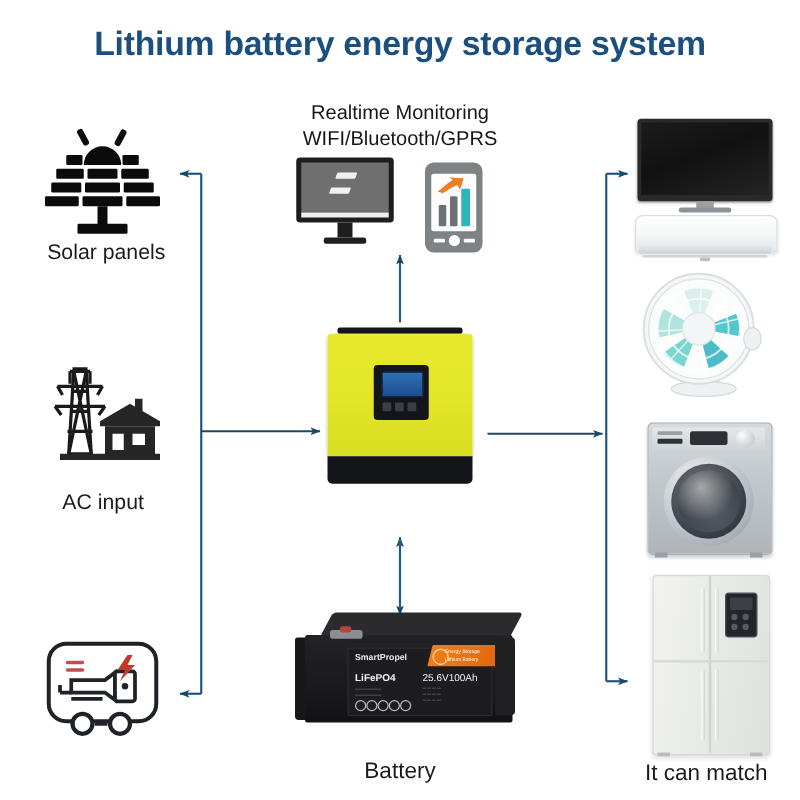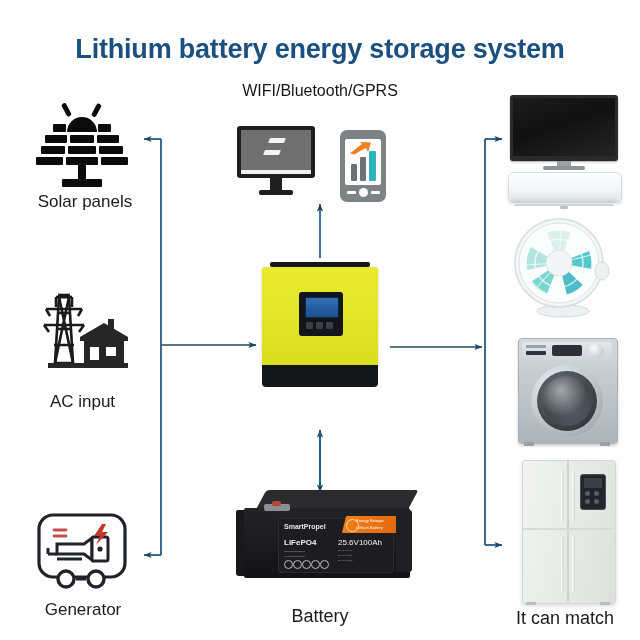--- a/index.html
+++ b/index.html
@@ -18,21 +18,20 @@
   }
 
   
   #title{
     position:absolute;left:0;top:20px;width:640px;
     text-align:center;
     font-size:27px;font-weight:bold;
     color:#1b4f7f;
     letter-spacing:-0.2px;
     font-family:"Liberation Sans", sans-serif;
-    margin-top:14px;
   }
 
   
   #mon-cap{
     position:absolute;left:210px;top:80px;width:220px;
     text-align:center;font-size:16px;color:#161616;line-height:21px;
   }
 
   
   #wires{position:absolute;left:0;top:0;width:640px;height:640px;}
@@ -165,20 +164,21 @@
 
       <path d="M390,347 L482,347" marker-end="url(#ar)" stroke="#24475c"></path>
 
       <path d="M485,139 L485,545"></path>
       <path d="M485,139 L502,139" marker-end="url(#ar)"></path>
       <path d="M485,545 L502,545" marker-end="url(#ar)"></path>
     </g>
   </svg>
 
   <div id="mon-cap">
+    <div>Realtime Monitoring</div>
     <div>WIFI/Bluetooth/GPRS</div>
   </div>
 
   <div class="iconbox" style="left:237px;top:126px;width:78px;height:76px;">
     <div class="mon-frame" style="left:0;top:0;width:78px;height:52px;"></div>
     <div class="mon-screen" style="left:4px;top:4px;width:70px;height:40px;"></div>
     <div class="mon-slash" style="left:32px;top:12px;width:16px;height:5px;"></div>
     <div class="mon-slash" style="left:27px;top:24px;width:16px;height:5px;"></div>
     <div class="mon-chin" style="left:4px;top:44px;width:70px;height:4px;"></div>
     <div class="mon-neck" style="left:33px;top:52px;width:12px;height:12px;"></div>
@@ -261,21 +261,20 @@
       <circle cx="30" cy="67" r="8" fill="#ffffff" stroke="#1f2328" stroke-width="3.4"></circle>
       <circle cx="60" cy="67" r="8" fill="#ffffff" stroke="#1f2328" stroke-width="3.4"></circle>
       <path d="M40,67 L50,67" stroke="#1f2328" stroke-width="3"></path>
       <g stroke="#c0504d" stroke-width="2.8" stroke-linecap="round">
         <path d="M18,18 L30,18"></path>
           <path d="M18,24 L30,24"></path>
       </g>
       <path d="M66,12 L58,24 L64,24 L60,33 L72,20 L66,20 L70,12 Z" fill="#c0392b"></path>
     </svg>
   </div>
-  <div class="lbl cap" style="left:0;top:600px;width:166px;">Generator</div>
 
   <div class="iconbox" style="left:256px;top:262px;width:128px;height:128px;">
     <div class="inv-top" style="left:14px;top:0;width:100px;height:5px;"></div>
     <div class="inv-body" style="left:6px;top:5px;width:116px;height:98px;"></div>
     <div class="inv-panel" style="left:43px;top:30px;width:44px;height:44px;"></div>
     <div class="inv-lcd" style="left:49px;top:35px;width:32px;height:19px;"></div>
     <div class="inv-btn" style="left:50px;top:60px;width:7px;height:7px;"></div>
     <div class="inv-btn" style="left:60px;top:60px;width:7px;height:7px;"></div>
     <div class="inv-btn" style="left:70px;top:60px;width:7px;height:7px;"></div>
     <div class="inv-bottom" style="left:6px;top:103px;width:116px;height:22px;"></div>

